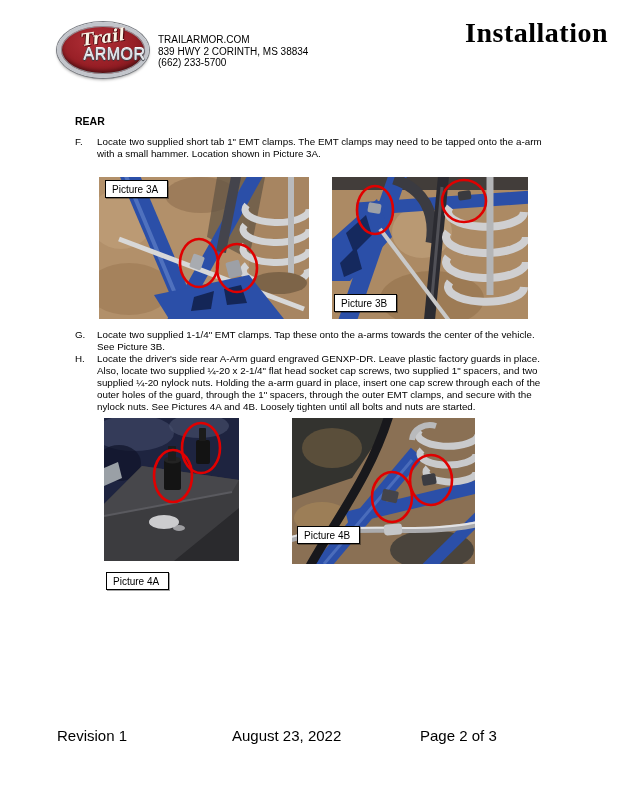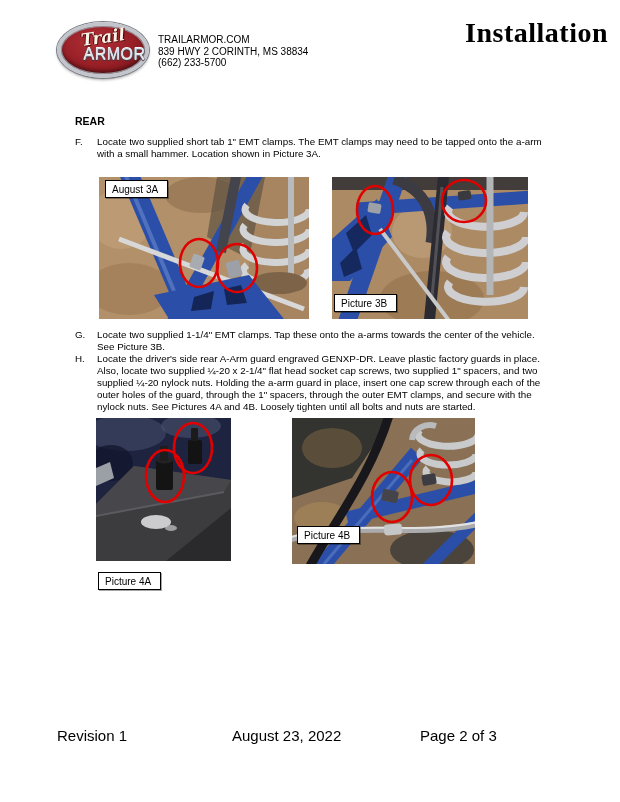--- a/index.html
+++ b/index.html
@@ -42,21 +42,21 @@
   .step-text { flex:1; white-space:pre-line; }
   .step-f { top:136px; }
   .step-g { top:329px; }
   .step-h { top:353px; }
 
   
   .photo { position:absolute; overflow:hidden; }
   .photo svg { display:block; }
   .photo-3a { left:99px;  top:177px; width:210px; height:142px; }
   .photo-3b { left:332px; top:177px; width:196px; height:142px; }
-  .photo-4a { left:96px; top:418px; width:135px; height:176px; }
+  .photo-4a { left:104px; top:418px; width:135px; height:176px; }
   .photo-4b { left:292px; top:418px; width:183px; height:146px; }
   .photo-label {
     position:absolute; background:#ffffff; border:1px solid #000;
     font-size:10px; line-height:13px; padding:1.5px 9px 1.5px 6px; white-space:nowrap;
     box-shadow:1px 1px 0 rgba(0,0,0,0.35);
   }
   .label-3a { left:6px; top:3px; }
   .label-3b { left:2px; bottom:7px; }
   .label-4a { left:2px; bottom:4px; }
   .label-4b { left:5px; bottom:20px; }
@@ -135,21 +135,21 @@
       <polygon points="55,118 150,98 185,142 70,142" fill="#2b4fa8"></polygon>
       <polygon points="95,120 115,114 112,132 92,134" fill="#142657"></polygon>
       <polygon points="125,112 142,108 148,126 128,128" fill="#142657"></polygon>
       <rect x="92" y="78" width="12" height="14" rx="2" fill="#a8abb0" transform="rotate(20 98 85)"></rect>
       <rect x="128" y="84" width="14" height="16" rx="2" fill="#9da0a6" transform="rotate(-15 135 92)"></rect>
       <g fill="none" stroke="#e00000" stroke-width="2.6">
         <ellipse cx="100" cy="86" rx="19" ry="24"></ellipse>
         <ellipse cx="138" cy="91" rx="20" ry="24"></ellipse>
       </g>
     </svg>
-    <div class="photo-label label-3a">August 3A</div>
+    <div class="photo-label label-3a">Picture 3A</div>
   </div>
 
   <div class="photo photo-3b">
     <svg width="196" height="142" viewBox="0 0 196 142">
       <rect width="196" height="142" fill="#ac8a64"></rect>
       <ellipse cx="100" cy="122" rx="52" ry="28" fill="#97754f" opacity="0.7"></ellipse>
       <ellipse cx="90" cy="55" rx="30" ry="26" fill="#bd9c77" opacity="0.8"></ellipse>
       <rect x="0" y="0" width="196" height="13" fill="#2f2f33" opacity="0.85"></rect>
       <path d="M25,32 L200,20" stroke="#2b4fa8" stroke-width="13" fill="none"></path>
       <path d="M14,148 L68,-8" stroke="#2b4fa8" stroke-width="18" fill="none"></path>

